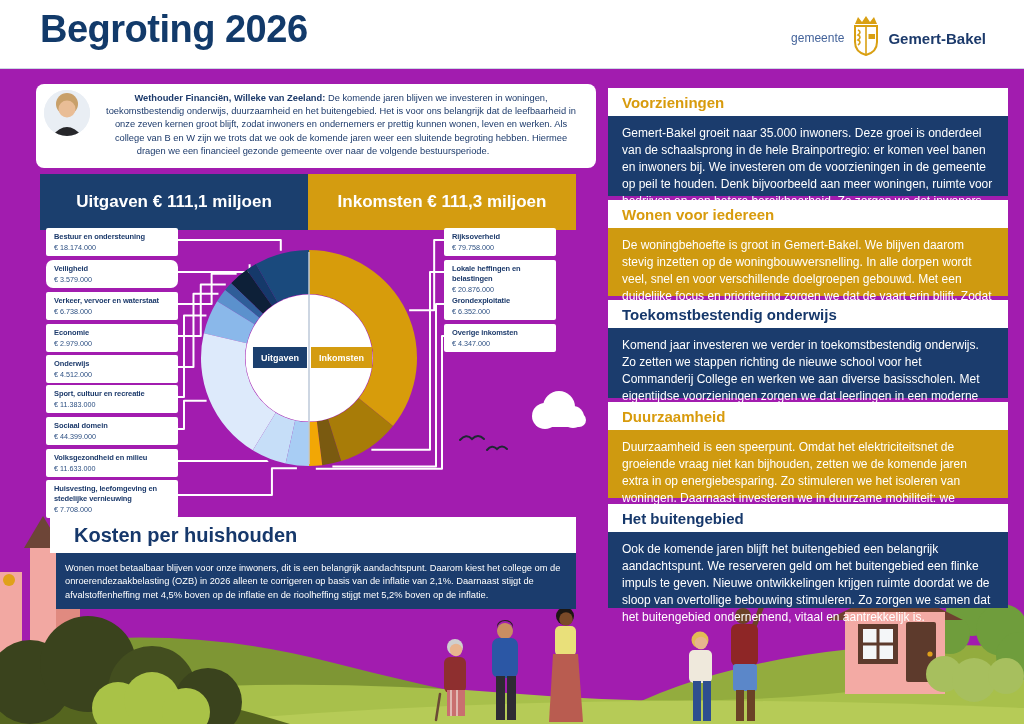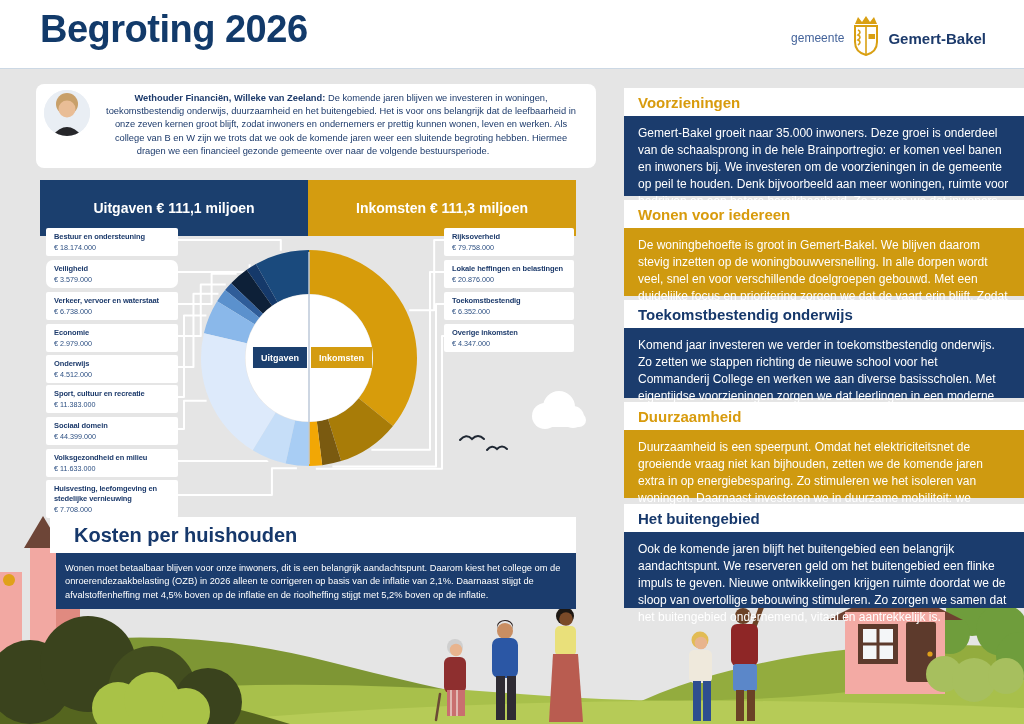--- a/index.html
+++ b/index.html
@@ -1,62 +1,62 @@
 <!DOCTYPE html>
 <html><head>
 <meta charset="utf-8">
 <style>
   html,body{margin:0;padding:0;background:#aeb9c6;}
-  .page{position:relative;width:1024px;height:724px;background:#e5e5e5;overflow:hidden;
+  .page{position:relative;width:1024px;height:724px;background:#a21caf;overflow:hidden;
         font-family:"Liberation Sans","DejaVu Sans",sans-serif;}
   
   .header{position:absolute;top:0;left:0;right:0;height:68px;background:#fff;
           border-bottom:1px solid #ccd8e4;z-index:3;}
   .page-title{position:absolute;left:40px;top:8px;font-size:38px;font-weight:800;
           color:#123a6a;letter-spacing:-0.5px;}
   .logo{position:absolute;right:38px;top:16px;display:flex;align-items:center;gap:7px;}
   .logo .pre{font-size:12px;color:#44639a;}
   .logo .name{font-size:15px;font-weight:bold;color:#1c3a6b;}
   
   .intro{position:absolute;left:36px;top:84px;width:560px;height:84px;background:#fff;
          border-radius:8px;padding:5px 14px 5px 8px;box-sizing:border-box;z-index:2;}
   .avatar{float:left;width:46px;height:46px;border-radius:50%;overflow:hidden;
           margin:1px 10px 2px 0;background:#e9eef4;}
   .intro p{margin:3px 0 0;font-size:9.3px;line-height:1.42;color:#1c3a6b;text-align:center;}
   .intro b{font-weight:bold;}
   
-  .bar{position:absolute;top:180px;height:56px;width:268px;color:#fff;font-weight:bold;
-       font-size:14px;display:flex;align-items:center;justify-content:center;z-index:2;}
+  .bar{position:absolute;top:174px;height:56px;width:268px;color:#fff;font-weight:bold;
+       font-size:17px;display:flex;align-items:center;justify-content:center;z-index:2;}
   .bar.u{left:40px;background:#1b3f6e;}
   .bar.i{left:308px;background:#d49c10;}
   
   .chart-svg{position:absolute;left:0;top:0;width:1024px;height:724px;z-index:1;pointer-events:none;}
   
   .label-box{position:absolute;background:#fff;border-radius:2px;padding:4px 8px;
              box-sizing:border-box;z-index:2;}
   .label-box .t{display:block;font-size:7.5px;font-weight:bold;color:#1c3a6b;
                 line-height:1.3;letter-spacing:-0.1px;}
   .label-box .v{display:block;font-size:7.2px;color:#2c4f82;margin-top:1.5px;}
   .lb-left{left:46px;width:132px;}
-  .lb-right{left:444px;width:130px;}
+  .lb-right{left:444px;width:112px;}
   
   .center-label{position:absolute;top:347px;height:21px;display:flex;align-items:center;
                 padding:0 8px;color:#fff;font-size:9px;font-weight:bold;z-index:2;}
   .cl-u{left:307px;transform:translateX(-100%);background:#1b3f6e;}
   .cl-i{left:311px;background:#d49c10;}
   
   .kosten-head{position:absolute;left:50px;top:517px;width:526px;height:36px;background:#fff;
                display:flex;align-items:center;padding-left:24px;box-sizing:border-box;z-index:2;}
   .kosten-head h2{margin:0;font-size:20px;color:#16386b;font-weight:800;}
   .kosten-box{position:absolute;left:56px;top:553px;width:520px;height:56px;background:#1b3c6d;
               color:#fff;font-size:9.3px;line-height:1.45;padding:9px 9px;
               box-sizing:border-box;z-index:2;}
   
   .sections{position:absolute;left:608px;top:88px;width:400px;height:522px;z-index:2;}
-  .section{position:absolute;left:16px;width:400px;}
+  .section{position:absolute;left:0;width:400px;}
   .sec-head{height:28px;background:#fff;display:flex;align-items:center;padding-left:14px;}
   .sec-head h2{margin:0;font-size:15px;font-weight:800;}
   .t-gold{color:#d89b0d;} .t-navy{color:#16386b;}
   .sec-body{color:#fff;font-size:12px;line-height:1.42;padding:9px 14px;box-sizing:border-box;}
   .b-navy{background:#1b3c6d;} .b-gold{background:#cf9a10;}
   
   .illu{position:absolute;left:0;top:0;width:1024px;height:724px;z-index:0;}
 </style>
 </head>
 <body>
@@ -266,21 +266,21 @@
   <div id="labels-right">
       <div class="label-box lb-right" style="top: 228px;">
         <span class="t">Rijksoverheid</span>
         <span class="v">€ 79.758.000</span>
       </div>
       <div class="label-box lb-right" style="top: 260px;">
         <span class="t">Lokale heffingen en belastingen</span>
         <span class="v">€ 20.876.000</span>
       </div>
       <div class="label-box lb-right" style="top: 292px;">
-        <span class="t">Toekomstbestendig</span>
+        <span class="t">Grondexploitatie</span>
         <span class="v">€ 6.352.000</span>
       </div>
       <div class="label-box lb-right" style="top: 324px;">
         <span class="t">Overige inkomsten</span>
         <span class="v">€ 4.347.000</span>
       </div>
     </div>
 
   <div class="center-label cl-u">Uitgaven</div>
   <div class="center-label cl-i">Inkomsten</div>

